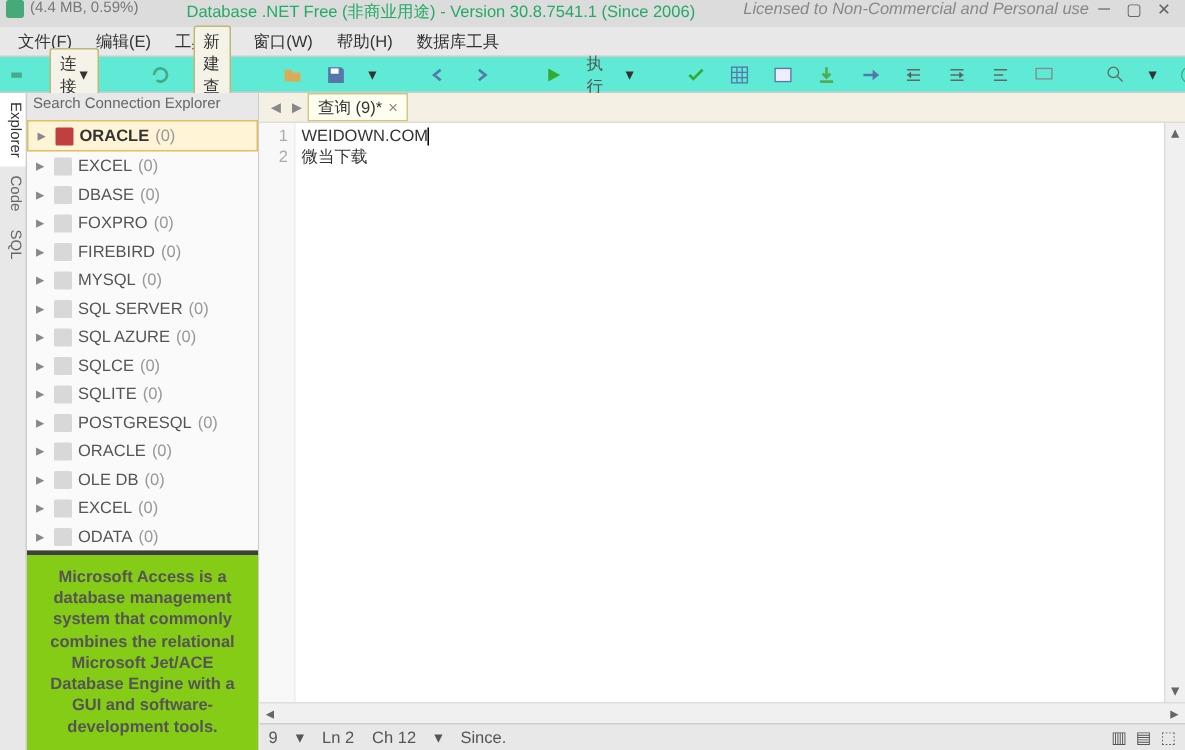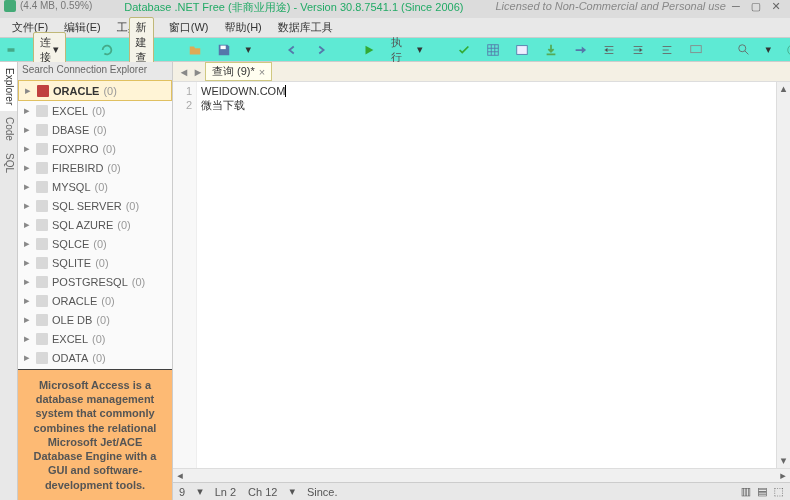--- a/index.html
+++ b/index.html
@@ -24,21 +24,21 @@
 .sidebar{width:155px;background:#fafafa;border-right:1px solid #ccc;display:flex;flex-direction:column}
 .sidebar-head{height:18px;background:#e8e8e8;padding:2px 4px;color:#666;font-size:10px}
 .sidebar-list{flex:1;overflow:auto}
 .db-item{display:flex;align-items:center;padding:3px 6px;cursor:pointer;gap:4px}
 .db-item.sel{background:#fff4d6;border:1px solid #e0c060}
 .db-icon{width:12px;height:12px;background:#d8d8d8;border-radius:1px;flex-shrink:0}
 .db-icon.red{background:#c04040}
 .db-name{color:#555}
 .db-item.sel .db-name{font-weight:bold;color:#333}
 .db-count{color:#999}
-.sidebar-desc{padding:8px;background:#fdba74;text-align:center;color:#555;font-size:10px;line-height:1.3;border-top:1px solid #404040}
+.sidebar-desc{padding:8px;background:#84cc16;text-align:center;color:#555;font-size:10px;line-height:1.3;border-top:3px solid #404040}
 .editor-area{flex:1;display:flex;flex-direction:column;background:#fff}
 .tab-row{height:20px;background:#f4f0e4;display:flex;align-items:center;padding:0 4px;border-bottom:1px solid #ddd}
 .tab-nav{width:14px;height:14px;display:flex;align-items:center;justify-content:center;cursor:pointer;color:#888}
 .editor-tab{background:#fffef0;border:1px solid #d0c880;padding:1px 6px;display:flex;align-items:center;gap:4px;cursor:pointer;font-size:10px}
 .editor-tab .x{color:#888;cursor:pointer}
 .editor-body{flex:1;display:flex;position:relative}
 .gutter{width:24px;background:#f8f8f8;border-right:1px solid #eee;text-align:right;padding:2px 4px 0 0;color:#aaa;font-family:Consolas,monospace;font-size:11px;line-height:14px}
 .code{flex:1;padding:2px 4px;font-family:Consolas,monospace;font-size:11px;line-height:14px;position:relative}
 .code-line{white-space:pre}
 .cursor{display:inline-block;width:1px;height:12px;background:#000;vertical-align:text-bottom;animation:blink 1s step-end infinite}

